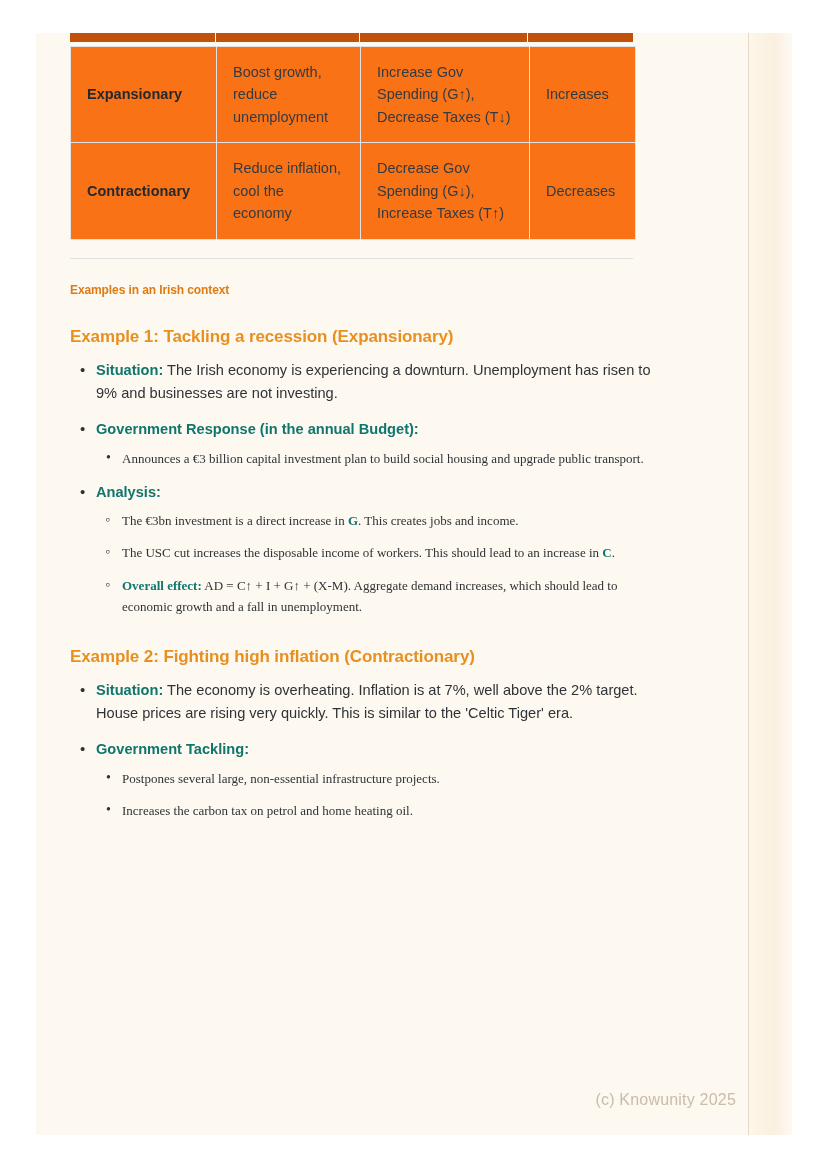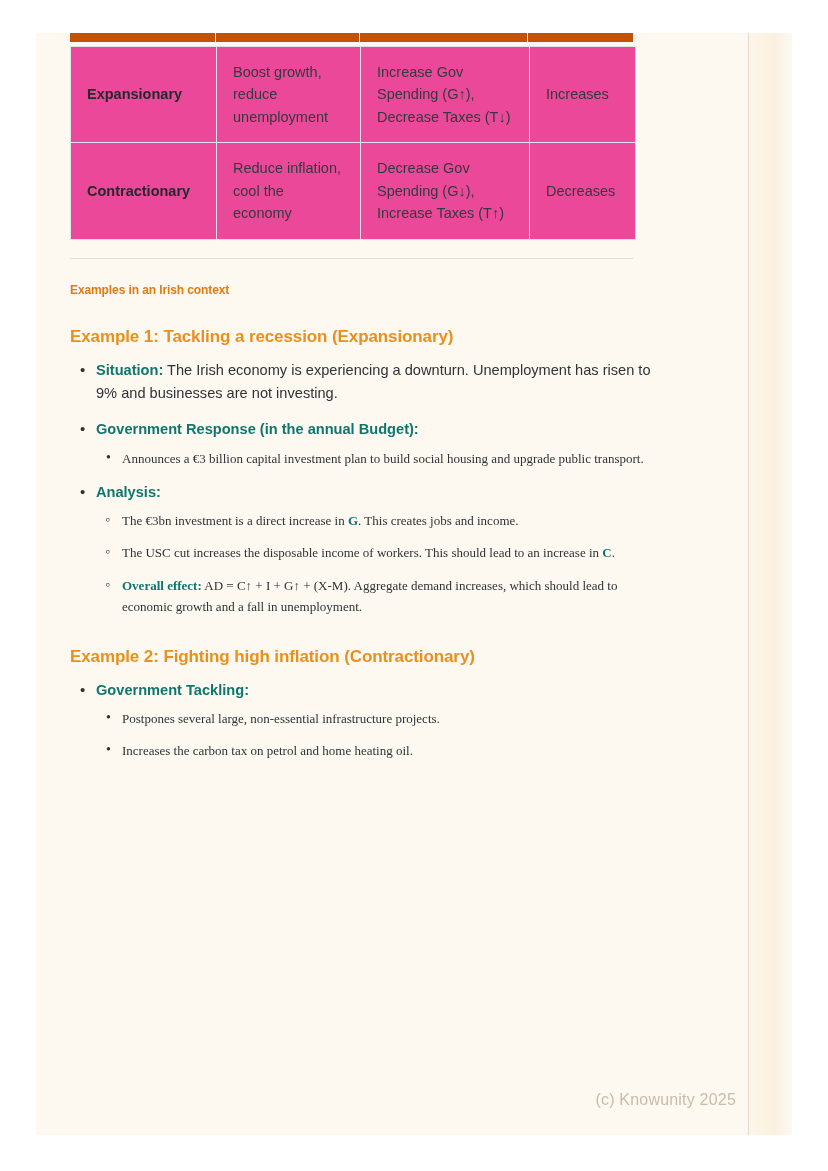--- a/index.html
+++ b/index.html
@@ -61,21 +61,21 @@
     background: #fbfcfd;
     table-layout: fixed;
   }
   table.fp td {
     border: 1px solid #dfe3e8;
     padding: 14px 16px;
     font-size: 14.5px;
     line-height: 1.55;
     color: #333a40;
     vertical-align: middle;
-    background: #ec4899;
+    background: #f97316;
   }
   table.fp td.firstcol {
     font-weight: bold;
     color: #24292e;
   }
   .topbar {
     display: flex;
     width: 563px;
     height: 9px;
     gap: 1px;
@@ -237,20 +237,23 @@
               <span></span><b>Overall effect:</b><span> AD = C↑ + I + G↑ + (X-M). Aggregate demand increases, which should lead to economic growth and a fall in unemployment.</span>
             </li>
           </ul>
         </li>
       </ul>
 
       <h3 class="sub">Example 2: Fighting high inflation (Contractionary)</h3>
 
       <ul class="lvl1">
         <li>
+          <b>Situation:</b><span> The economy is overheating. Inflation is at 7%, well above the 2% target. House prices are rising very quickly. This is similar to the 'Celtic Tiger' era.</span>
+        </li>
+        <li>
           <b>Government Tackling:</b>
           <ul class="lvl2">
             <li>Postpones several large, non-essential infrastructure projects.</li>
             <li>Increases the carbon tax on petrol and home heating oil.</li>
           </ul>
         </li>
       </ul>
 
     </div>
 

